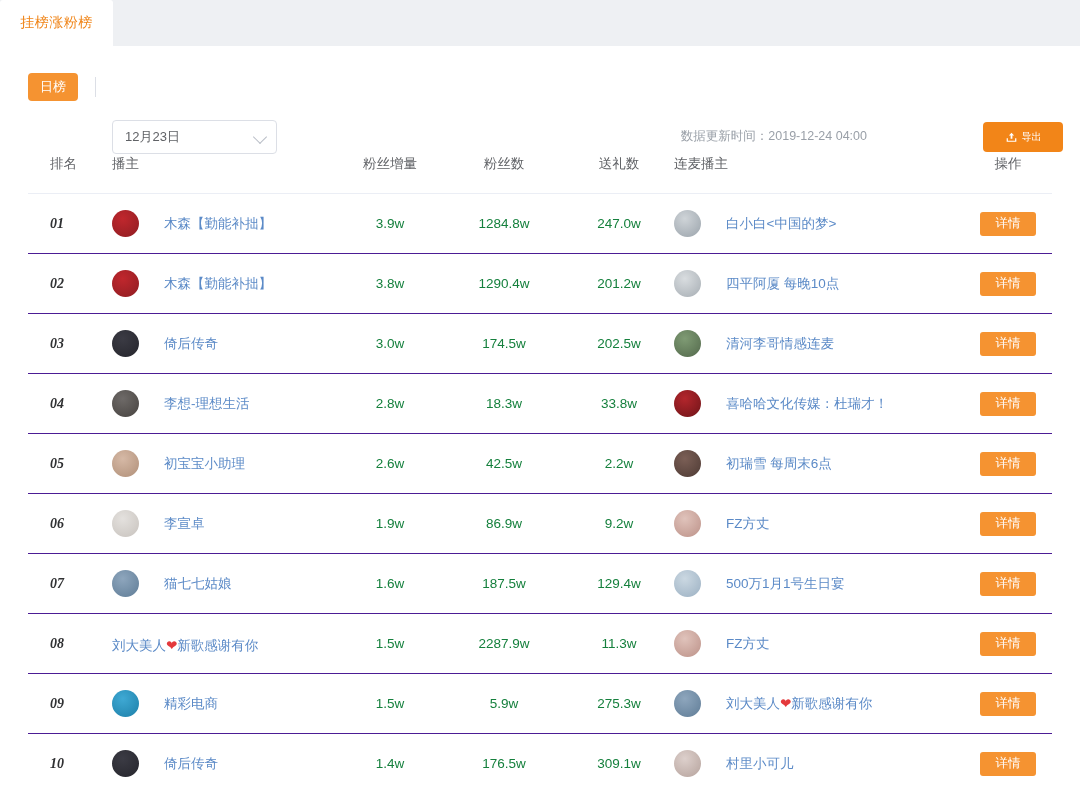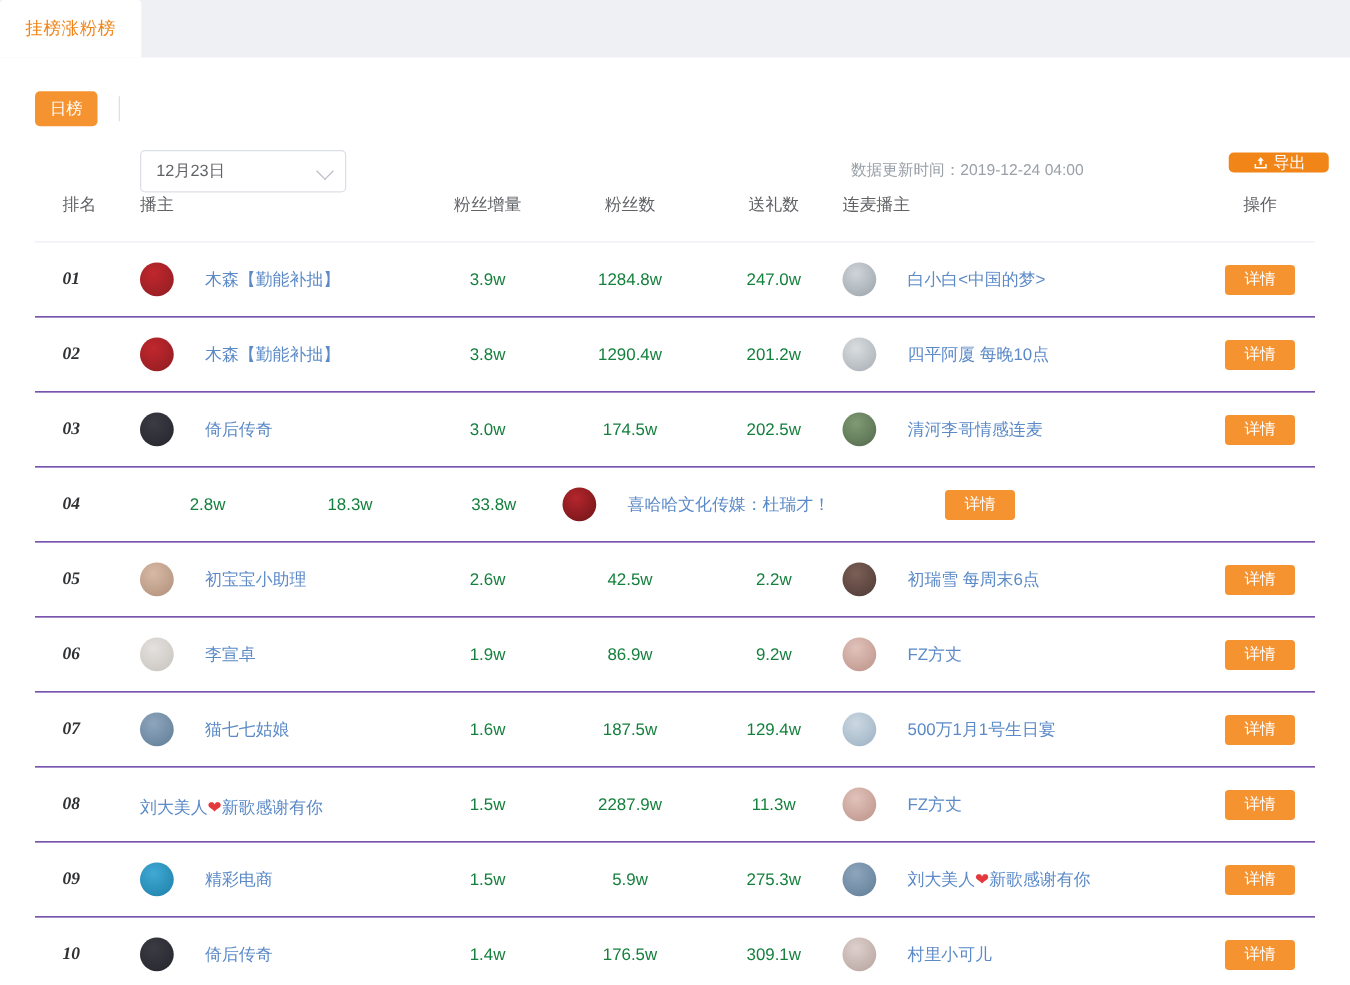--- a/index.html
+++ b/index.html
@@ -68,24 +68,24 @@
     width: 9px; height: 9px;
     border-right: 1.6px solid #b9bec7; border-bottom: 1.6px solid #b9bec7;
     transform: rotate(45deg);
   }
   .update-time {
     position: absolute; right: 213px; top: 82px;
     color: #9aa0a8; font-size: 12.5px; white-space: nowrap;
   }
   .btn-export {
     position: absolute; right: 17px; top: 76px;
-    width: 80px; height: 16px;
+    width: 80px; height: 30px;
     background: #f28518; color: #fff; border-radius: 4px;
     display: flex; align-items: center; justify-content: center;
-    gap: 4px; font-size: 13px; cursor: pointer;
+    gap: 4px; font-size: 10px; cursor: pointer;
   }
   .btn-export svg { display:block; }
 
   
   .table { position: absolute; left: 28px; top: 89px; width: 1024px; }
   .thead {
     display: flex; align-items: center; height: 58px;
     border-bottom: 1px solid #ebeef5;
     color: #606266; font-size: 13.5px;
   }
@@ -233,20 +233,26 @@
             <div class="c-mate">
               <div class="user">
                 <span class="avatar" style="background: radial-gradient(circle at 40% 32%, rgb(127, 155, 116), rgb(82, 104, 75));"></span>
                 <span class="uname">清河李哥情感连麦</span>
               </div>
             </div>
             <div class="c-act"><span class="btn-detail">详情</span></div>
           </div>
           <div class="row">
             <div class="c-rank"><span class="rank-num">04</span></div>
+            <div class="c-anchor">
+              <div class="user">
+                <span class="avatar" style="background: radial-gradient(circle at 40% 32%, rgb(110, 106, 104), rgb(70, 66, 63));"></span>
+                <span class="uname">李想-理想生活</span>
+              </div>
+            </div>
             <div class="c-inc num">2.8w</div>
             <div class="c-fans num">18.3w</div>
             <div class="c-gift num">33.8w</div>
             <div class="c-mate">
               <div class="user">
                 <span class="avatar" style="background: radial-gradient(circle at 40% 32%, rgb(179, 38, 44), rgb(110, 20, 24));"></span>
                 <span class="uname">喜哈哈文化传媒：杜瑞才！</span>
               </div>
             </div>
             <div class="c-act"><span class="btn-detail">详情</span></div>

